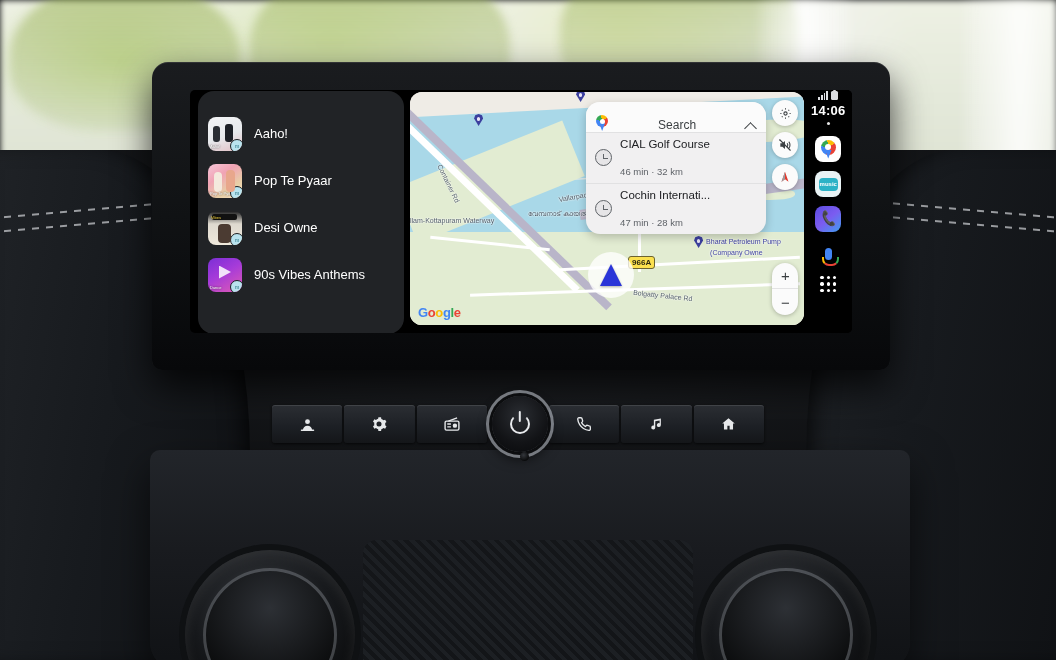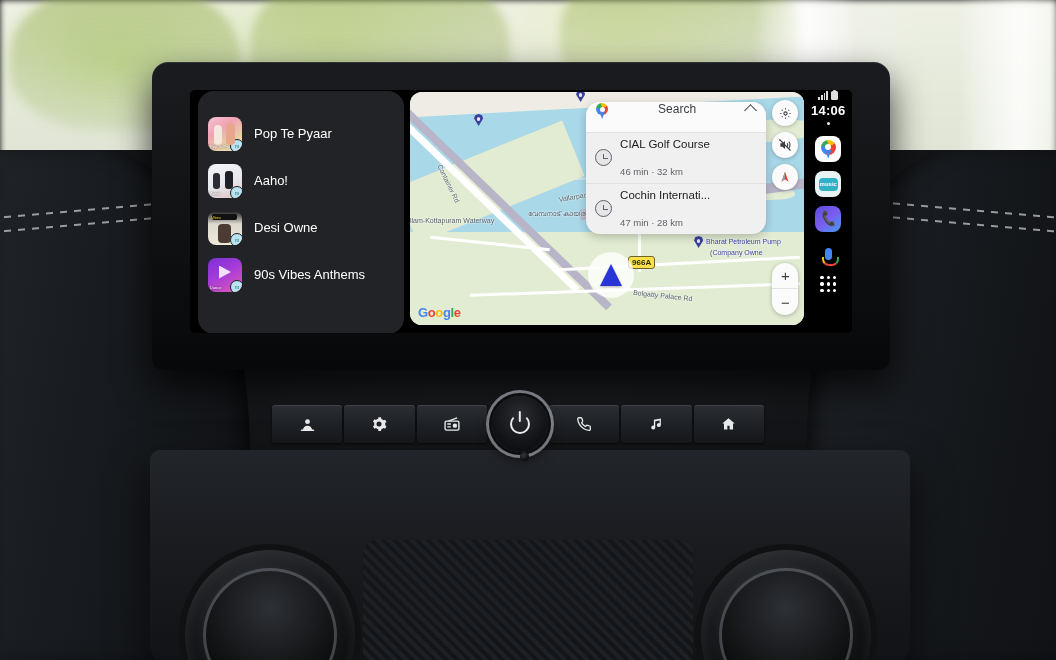--- a/index.html
+++ b/index.html
@@ -203,21 +203,21 @@
   .gwatermark span:nth-child(1){color:#4285f4;} .gwatermark span:nth-child(2){color:#ea4335;}
   .gwatermark span:nth-child(3){color:#fbbc05;} .gwatermark span:nth-child(4){color:#4285f4;}
   .gwatermark span:nth-child(5){color:#34a853;} .gwatermark span:nth-child(6){color:#ea4335;}
 
   
   .search-panel {
     position: absolute; left: 176px; top: 10px; width: 180px;
     background: #f1f0f1; border-radius: 14px; overflow: hidden;
     box-shadow: 0 3px 10px rgba(0,0,0,.22);
   }
-  .search-bar { display:flex; align-items:flex-start; height:30px; background:#fbfbfb; padding:0 9px; }
+  .search-bar { display:flex; align-items:flex-end; height:30px; background:#fbfbfb; padding:0 9px; }
   .gmaps-pin { width:14px; height:18px; position:relative; flex:none; }
   .gmaps-pin .p {
     position:absolute; left:1px; top:1px; width:12px; height:12px; border-radius:50%;
     background: conic-gradient(from 200deg, #4285f4 0 80deg, #34a853 80deg 150deg, #fbbc05 150deg 215deg, #ea4335 215deg 360deg);
   }
   .gmaps-pin .tail {
     position:absolute; left:4px; top:9px; width:6px; height:8px; background:#4285f4;
     clip-path: polygon(50% 100%, 0 0, 100% 0);
   }
   .gmaps-pin .dot { position:absolute; left:4.5px; top:4.5px; width:5px; height:5px; border-radius:50%; background:#fff; }
@@ -351,37 +351,37 @@
     <div class="vent" style="right:185px;"></div>
   </div>
 
   <div class="headunit">
     <div class="screen">
 
       <div class="media-card">
         <div class="media-list">
 
           <div class="media-row">
+            <div class="thumb t2">
+              <span class="art-label">Aaho!</span>
+              <span class="badge">
+                  <i>m</i>
+                </span>
+            </div>
+            <div class="media-label">Aaho!</div>
+          </div>
+
+          <div class="media-row">
             <div class="thumb t1">
               <span class="art-label">Pop Te Pyaar</span>
               <span class="badge">
                   <i>m</i>
                 </span>
             </div>
             <div class="media-label">Pop Te Pyaar</div>
-          </div>
-
-          <div class="media-row">
-            <div class="thumb t2">
-              <span class="art-label">Aaho!</span>
-              <span class="badge">
-                  <i>m</i>
-                </span>
-            </div>
-            <div class="media-label">Aaho!</div>
           </div>
 
           <div class="media-row">
             <div class="thumb t3">
               <span class="art-label" style="left:3px;bottom:25px;color:#f5d33a;">Vibes</span>
               <span class="badge">
                   <i>m</i>
                 </span>
             </div>
             <div class="media-label">Desi Owne</div>

